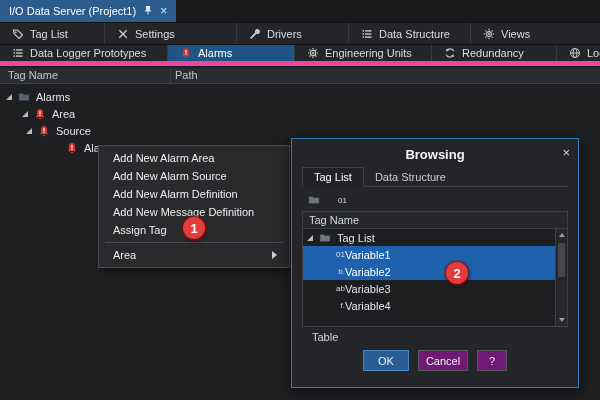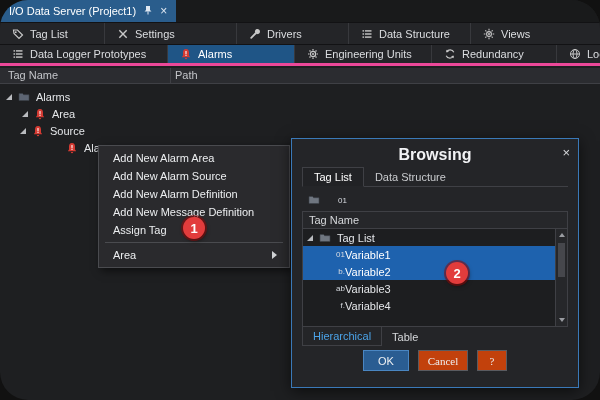--- a/index.html
+++ b/index.html
@@ -1,30 +1,30 @@
 <!DOCTYPE html>
 <html><head>
 <meta charset="utf-8">
 <style>
   * { margin:0; padding:0; box-sizing:border-box; }
   body { background:#111; font-family:"Liberation Sans", sans-serif; }
   .app { position:relative; width:600px; height:400px; background:#1e1f21; overflow:hidden;
-         color:#e4e6e9; font-size:11px;border-radius:28px; }
+         color:#e4e6e9; font-size:11px; }
 
   
   .titlebar { position:absolute; left:0; top:0; width:600px; height:22px; background:#191a1b; }
   .doc-tab { position:absolute; left:0; top:0; height:22px; display:flex; align-items:center;
              gap:7px; padding:0 9px; background:#2a5d8c; color:#fff; cursor:default; }
   .doc-tab .glyph-btn { color:#dfe8f2; font-size:12px; line-height:1; cursor:pointer; }
 
   
   .ribbon { position:absolute; left:0; width:600px; height:22px; background:#242528;
             display:flex; border-top:1px solid #121214; }
   .ribbon.row1 { top:22px; }
-  .ribbon.row2 { top:44px; border-bottom:3px solid #ec4899;align-items:center; }
+  .ribbon.row2 { top:44px; border-bottom:5px solid #ec4899;align-items:center; }
   .rtab { display:flex; align-items:center; gap:6px; padding-left:12px; height:100%;
           border-right:1px solid #38393d; overflow:hidden; white-space:nowrap; cursor:pointer; }
   .rtab .ricon { display:flex; width:12px; height:12px; flex:0 0 auto; }
   .rtab.active { background:#1f5586; }
   .rtab-label { color:#dcdee1; }
   .rtab.active .rtab-label { color:#fff; }
 
   
   .gridheader { position:absolute; left:0; top:68px; width:600px; height:16px; background:#2b2c30;
                 display:flex; border-bottom:1px solid #3f4045; color:#c3c5c9; }
@@ -51,21 +51,21 @@
   .badge { position:absolute; width:22px; height:22px; border-radius:50%; background:#e23c3c;
            box-shadow:0 0 0 2px rgba(140,10,10,.55), 1px 2px 4px rgba(0,0,0,.5);
            color:#fff; font-weight:bold; font-size:13px; display:flex; align-items:center;
            justify-content:center; z-index:20; }
   .badge1 { left:183px; top:217px; }
 
   
   .dialog { position:absolute; left:291px; top:138px; width:288px; height:250px; background:#242528;
             border:1px solid #3a79b8; box-shadow:0 3px 14px rgba(0,0,0,.6); padding:6px 10px; z-index:10; }
   .dlg-titlerow { position:relative; height:20px; text-align:center; }
-  .dlg-title { font-size:16px; font-weight:bold; color:#f2f3f5; line-height:20px; }
+  .dlg-title { font-size:13px; font-weight:bold; color:#f2f3f5; line-height:20px; }
   .dlg-close { position:absolute; right:-2px; top:0; font-size:13px; color:#d6d8db; cursor:pointer; }
   .dlg-tabs { display:flex; align-items:flex-end; border-bottom:1px solid #3f4045; height:22px; }
   .dtab { padding:3px 11px; color:#c9cbce; cursor:pointer; }
   .dtab.active { border:1px solid #3f4045; border-bottom:1px solid #242528; background:#212225;
                  color:#fff; margin-bottom:-1px; }
   .dlg-toolbar { display:flex; gap:6px; align-items:center; height:24px; padding:4px 0 2px 2px; }
   .toolbtn { width:20px; height:17px; display:flex; align-items:center; justify-content:center;
              cursor:pointer; border:1px solid transparent; }
   .type-glyph { font-family:Liberation Sans, sans-serif; font-size:8px; color:#d8dce2;
                 width:14px; text-align:right; flex:0 0 auto; }
@@ -89,21 +89,21 @@
   .sb-thumb { position:absolute; left:2px; top:14px; width:7px; height:34px; background:#46474c; cursor:grab; }
   .badge2 { left:154px; top:123px; }
 
   .dlg-viewtabs { display:flex; }
   .vtab { padding:3px 10px; cursor:pointer; }
   .vtab.active { border:1px solid #3f4045; border-top:none; color:#4ba3e8; }
   .vtab.inactive { color:#d6d8db; padding-top:4px; }
   .dlg-buttons { display:flex; justify-content:center; gap:9px; margin-top:4px; }
   .btn { height:21px; display:flex; align-items:center; justify-content:center; cursor:pointer; color:#eef0f2; }
   .btn-ok { width:46px; background:#2a5d92; border:1px solid #4a86c2; }
-  .btn-plain { background:#c2410c; border:1px solid #5a5b60;font-family:Liberation Serif, serif; }
+  .btn-plain { background:#701a75; border:1px solid #5a5b60; }
   .btn-cancel { width:50px; } .btn-help { width:30px; }
 </style>
 </head>
 <body>
 
 <div class="app">
 
   <div class="titlebar">
     <div class="doc-tab">
       <span>I/O Data Server (Project1)</span>
@@ -260,21 +260,21 @@
       <span class="ticon">
         <svg viewBox="0 0 12 12" width="12" height="12">
             <path d="M6 1C3.8 1 3 2.8 3 4.5v3L1.8 9.2h8.4L9 7.5v-3C9 2.8 8.2 1 6 1Z" fill="#d43a32"></path>
             <path d="M4.8 10a1.2 1.2 0 0 0 2.4 0Z" fill="#d43a32"></path>
             <rect x="5.45" y="3" width="1.1" height="3" rx="0.5" fill="#fff"></rect>
             <circle cx="6" cy="7.2" r="0.7" fill="#fff"></circle>
           </svg>
       </span>
       <span>Area</span>
     </div>
-    <div class="trow" style="padding-left:20px">
+    <div class="trow" style="padding-left:26px">
       <span class="expander"></span>
       <span class="ticon">
         <svg viewBox="0 0 12 12" width="12" height="12">
             <path d="M6 1C3.8 1 3 2.8 3 4.5v3L1.8 9.2h8.4L9 7.5v-3C9 2.8 8.2 1 6 1Z" fill="#d43a32"></path>
             <path d="M4.8 10a1.2 1.2 0 0 0 2.4 0Z" fill="#d43a32"></path>
             <rect x="5.45" y="3" width="1.1" height="3" rx="0.5" fill="#fff"></rect>
             <circle cx="6" cy="7.2" r="0.7" fill="#fff"></circle>
           </svg>
       </span>
       <span>Source</span>
@@ -370,21 +370,20 @@
         <div class="sb-btn sb-up">
             <span class="tri-up"></span>
           </div>
         <div class="sb-thumb"></div>
         <div class="sb-btn sb-down">
             <span class="tri-down"></span>
           </div>
       </div>
     </div>
     <div class="dlg-viewtabs">
-      <div class="vtab active">Hierarchical</div>
       <div class="vtab inactive">Table</div>
     </div>
     <div class="dlg-buttons">
       <div class="btn btn-ok">OK</div>
       <div class="btn btn-plain btn-cancel">Cancel</div>
       <div class="btn btn-plain btn-help">?</div>
     </div>
 
     <div class="badge badge2">2</div>
   </div>

